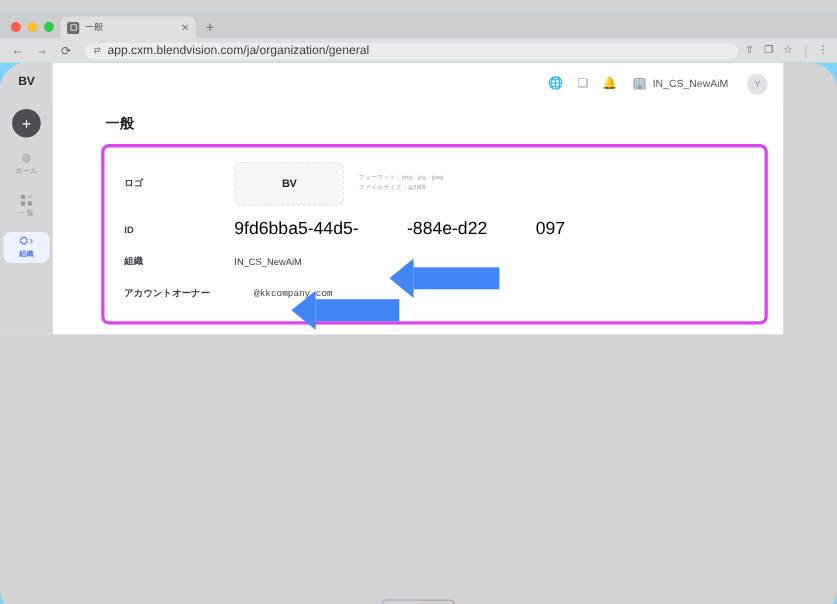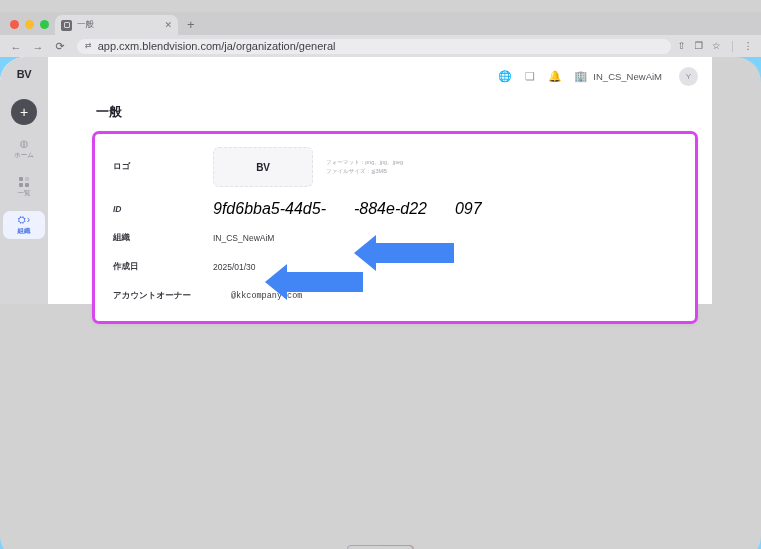--- a/index.html
+++ b/index.html
@@ -168,21 +168,21 @@
   .logo-box {
     width: 100px; height: 40px;
     background: #f6f6f8;
     border: 1px dashed #e2e2e6;
     border-radius: 6px;
     display: flex; align-items: center; justify-content: center;
     font-size: 10px; font-weight: bold; color: #22222a; letter-spacing: -0.3px;
   }
   .logo-meta { padding-left: 13px; font-size: 5.5px; color: #a6a6ae; line-height: 1.55; }
 
-  .id-value { display: flex; gap: 28px; }
+  .id-value { display: flex; gap: 44px; }
 
   
   .arrow {
     position: absolute;
     display: flex; align-items: center;
   }
   .arrow-head {
     width: 0; height: 0;
     border-top: 18px solid transparent;
     border-bottom: 18px solid transparent;
@@ -297,38 +297,34 @@
 
           <div class="row">
             <div class="row-label">ロゴ</div>
             <div class="logo-box">BV</div>
             <div class="logo-meta">
               <div>フォーマット：png、jpg、jpeg</div>
               <div>ファイルサイズ：≦3MB</div>
             </div>
           </div>
 
-          <div class="row" style="margin-top:11px;font-style:italic;">
+          <div class="row" style="margin-top:11px;">
             <div class="row-label">ID</div>
             <div class="id-value">
               <span>9fd6bba5-44d5-</span>
               <span>-884e-d22</span>
               <span>097</span>
             </div>
           </div>
 
           <div class="row">
             <div class="row-label">組織</div>
             <div class="row-value">IN_CS_NewAiM</div>
           </div>
 
-          <div class="row">
-            <div class="row-label">作成日</div>
-            <div class="row-value">2025/01/30</div>
-          </div>
 
           <div class="row">
             <div class="row-label">アカウントオーナー</div>
             <div class="row-value indent">@kkcompany.com</div>
           </div>
 
         </div>
       </div>
 
     </div>

